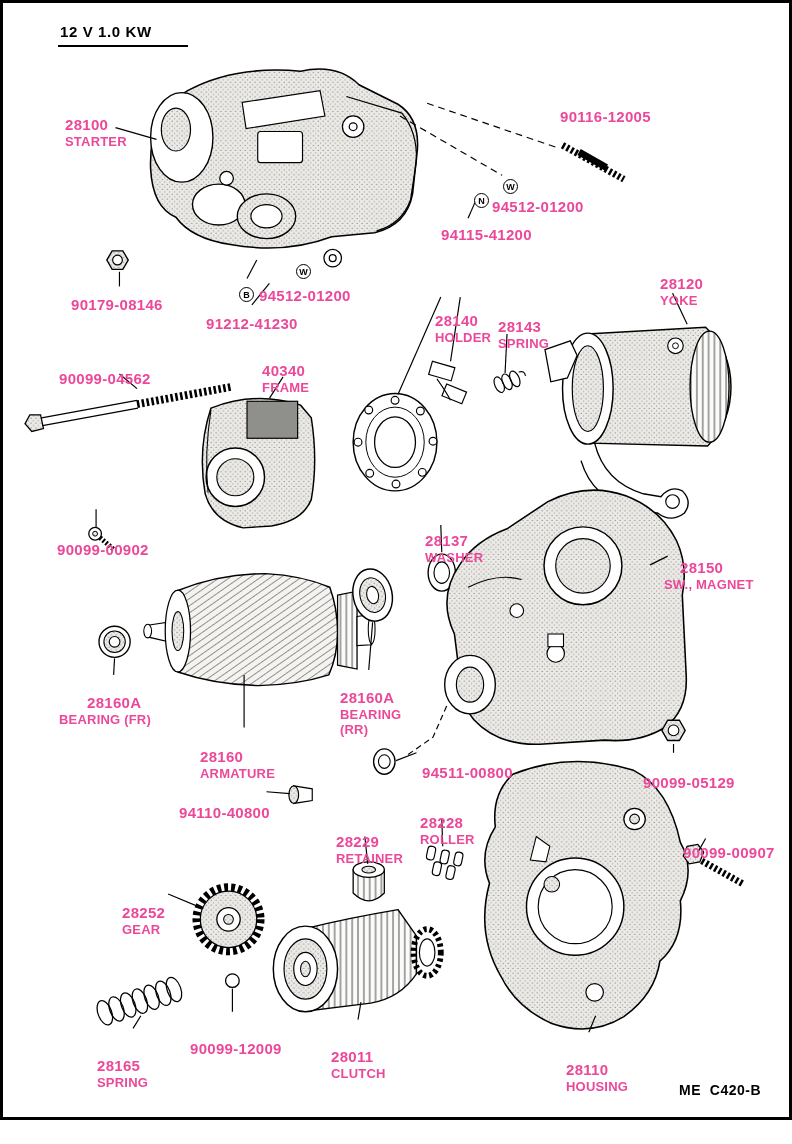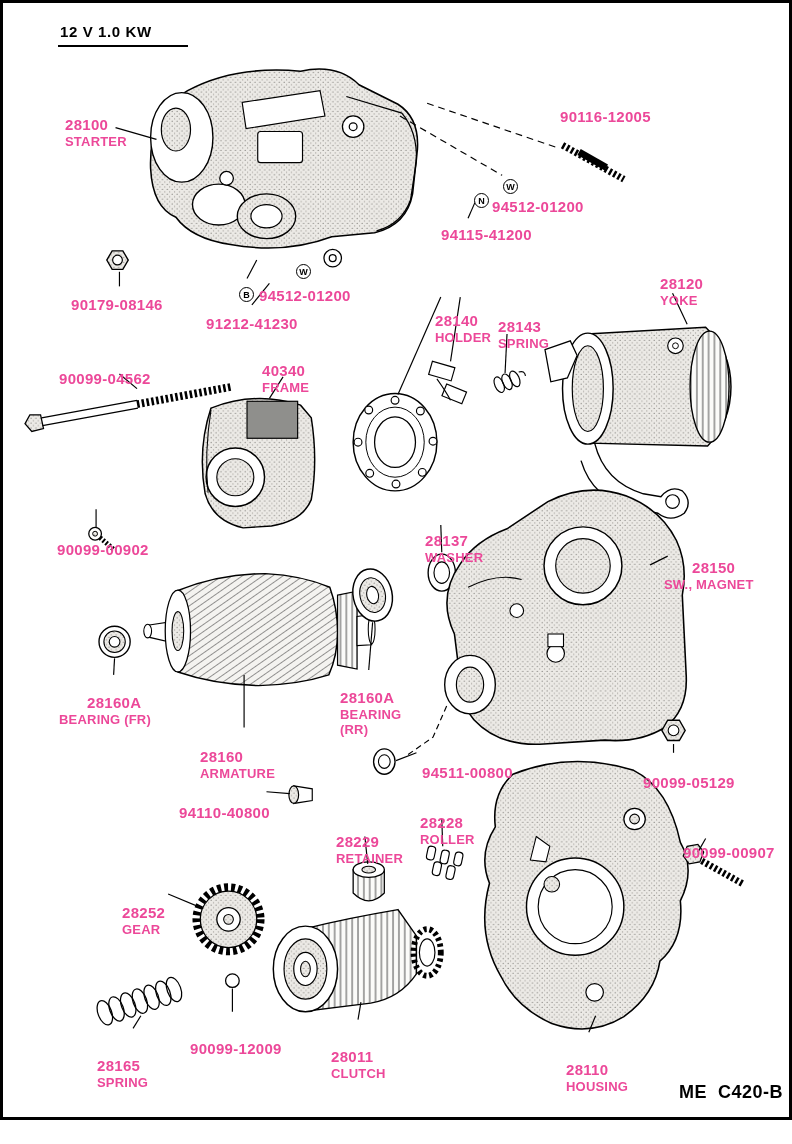--- a/index.html
+++ b/index.html
@@ -19,21 +19,21 @@
     position:absolute; width:15px; height:15px; border:1.5px solid #000; border-radius:50%;
     font-size:9px; font-weight:bold; display:flex; align-items:center; justify-content:center;
     background:#fff; color:#000;
   }
   .title {
     position:absolute; left:55px; top:20px; font-size:15px; font-weight:bold;
     letter-spacing:0.6px; border-bottom:2.5px solid #000; padding:0 36px 5px 2px;
     white-space:pre;
   }
   .footer {
-    position:absolute; left:676px; top:1079px; font-size:18px; font-weight:bold;
+    position:absolute; left:676px; top:1079px; font-size:14px; font-weight:bold;
     letter-spacing:0.5px; white-space:pre;
   }
 </style>
 </head>
 <body>
 
 <div class="page">
 
   <svg class="art" viewBox="0 0 792 1144" xmlns="http://www.w3.org/2000/svg">
     <defs>
@@ -330,21 +330,21 @@
         <div class="pname">FRAME</div>
       </div>
       <div class="part-label" style="left: 54px; top: 505px; margin-top: 34px;">
         <div class="code">90099-00902</div>
       </div>
       <div class="part-label" style="left: 422px; top: 491px; margin-top: 39px;">
         <div class="code">28137</div>
         <div class="pname">WASHER</div>
       </div>
       <div class="part-label" style="left: 661px; top: 557px;">
-        <div class="code" style="margin-left: 28px;">28150</div>
+        <div class="code" style="margin-left: 16px;">28150</div>
         <div class="pname">SW., MAGNET</div>
       </div>
       <div class="part-label" style="left: 56px; top: 692px;">
         <div class="code" style="margin-left: 28px;">28160A</div>
         <div class="pname">BEARING (FR)</div>
       </div>
       <div class="part-label" style="left: 337px; top: 687px;">
         <div class="code">28160A</div>
         <div class="pname">BEARING</div>
         <div class="pname name2">(RR)</div>

